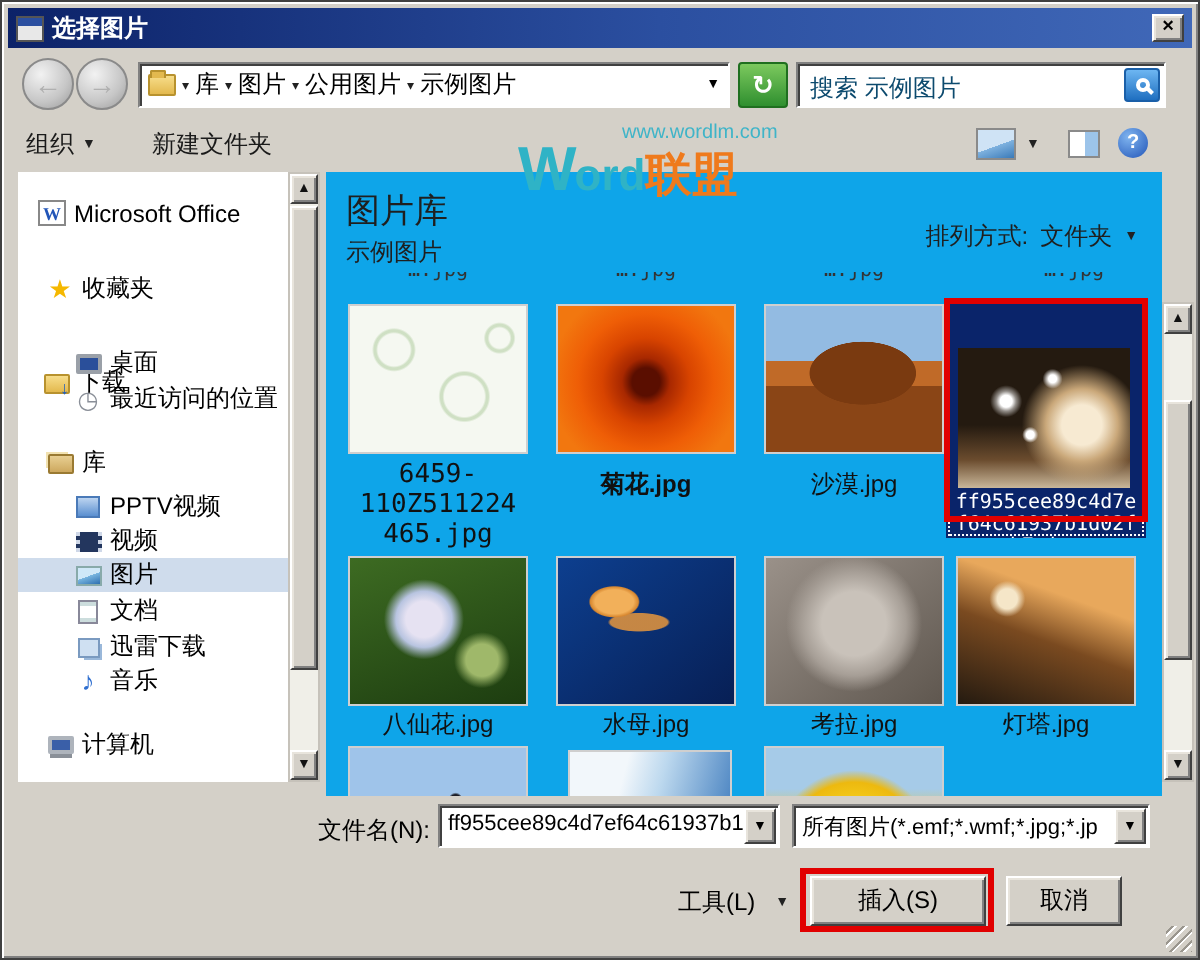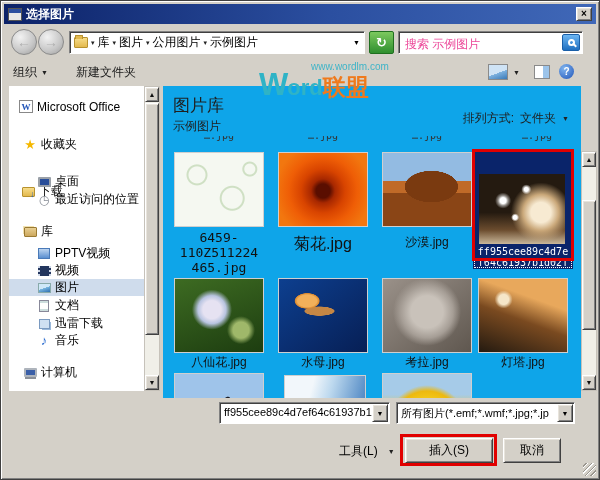--- a/index.html
+++ b/index.html
@@ -30,21 +30,21 @@
   .bcfield { display:flex; align-items:center; padding:0 4px; gap:2px; font-size:12px; }
   .folder14 { width:14px; height:11px; background:linear-gradient(#f7dd8a,#e3b94e); border:1px solid #b8922e; border-radius:1px; position:relative; }
   .folder14::before { content:''; position:absolute; top:-3px; left:0; width:6px; height:3px; background:#e3b94e; border:1px solid #b8922e; border-bottom:none; border-radius:1px 1px 0 0; }
   .sep { font-size:7px; color:#222; padding:0 1px; }
   .refreshbtn { background:linear-gradient(#7cc95e,#2f8f2f); border:1px solid #1f6f1f; color:#fff; font-weight:bold;
     display:flex; align-items:center; justify-content:center; font-size:13px; border-radius:2px; }
   .searchbtn { background:linear-gradient(#6db6f2,#1f6fc0); border:1px solid #1a5fa8; border-radius:2px;
     display:flex; align-items:center; justify-content:center; }
   .mag { width:7px; height:7px; border:2px solid #fff; border-radius:50%; position:relative; }
   .mag::after { content:''; position:absolute; width:5px; height:2px; background:#fff; transform:rotate(45deg); right:-4px; bottom:-2px; }
-  .prompt { color:#ec4899; }
+  .prompt { color:#0c4a6e; }
 
   
   .tbtxt { font-size:12px; color:#1a1a1a; }
   .dd { font-size:7px; color:#222; }
   .viewicon { width:20px; height:16px; border:1px solid #8a8a8a; background:linear-gradient(160deg,#cfe3f5 0 55%, #7fb2df 55%, #3a7ab8); }
   .paneicon { width:16px; height:14px; border:1px solid #8a8a8a; background:linear-gradient(90deg,#fff 0 55%, #9cc4ea 55%); }
   .helpicon { width:15px; height:15px; border-radius:50%; background:radial-gradient(circle at 35% 30%, #7fb4ef, #2255b8); color:#fff; font-weight:bold; font-size:10px; display:flex; align-items:center; justify-content:center; }
 
   
   .side { left:8px; top:85px; width:135px; height:305px; background:#fff; overflow:hidden; }
@@ -303,21 +303,21 @@
     <div class="abs clip" style="left:330px;top:50px;width:88px;text-align:center;">
         <span>….jpg</span>
       </div>
 
     <div class="thumb t-swirl" style="left:12px;top:67px;"></div>
     <div class="flabel" style="left:6px;top:144px;">
       <div>6459-110Z511224</div>
         <div>465.jpg</div>
     </div>
     <div class="thumb t-chrys" style="left:116px;top:67px;"></div>
-    <div class="flabel" style="left:110px;top:148px;font-family:'Liberation Sans',sans-serif;font-size:16px;">菊花.jpg</div>
+    <div class="flabel" style="left:110px;top:148px;font-family:'Liberation Sans',sans-serif;font-size:12px;font-weight:bold;">菊花.jpg</div>
     <div class="thumb t-desert" style="left:220px;top:67px;"></div>
     <div class="flabel" style="left:214px;top:148px;font-family:'Liberation Sans',sans-serif;font-size:12px;">沙漠.jpg</div>
 
     <div class="seltile">
       <div class="thumb t-fairy"></div>
       <div class="sellbl" style="top:96px;">ff955cee89c4d7e</div>
       <div class="sellbl" style="top:107px;">f64c61937b1d02f</div>
       <div class="sellbl" style="top:118px;">b7.jpg</div>
     </div>
 
@@ -334,20 +334,21 @@
     <div class="thumb t-winter" style="left:122px;top:290px;width:80px;"></div>
     <div class="thumb t-tulip" style="left:220px;top:288px;"></div>
   </div>
 
   <div class="abs sb" style="left:580px;top:150px;height:240px;">
     <div class="sbbtn raised" style="top:0;">▲</div>
     <div class="sbthumb raised" style="top:48px;height:130px;"></div>
     <div class="sbbtn raised" style="bottom:0;">▼</div>
   </div>
 
+  <div class="abs" style="left:120px;top:406px;width:94px;text-align:right;">文件名(N):</div>
   <div class="combo sunken" style="left:218px;top:401px;width:171px;">
     <div class="field">ff955cee89c4d7ef64c61937b1d0</div>
     <div class="btn raised">▼</div>
   </div>
   <div class="combo sunken" style="left:395px;top:401px;width:179px;">
     <div class="field">所有图片(*.emf;*.wmf;*.jpg;*.jp</div>
     <div class="btn raised">▼</div>
   </div>
 
   <div class="abs" style="left:338px;top:442px;display:flex;gap:10px;align-items:center;">

